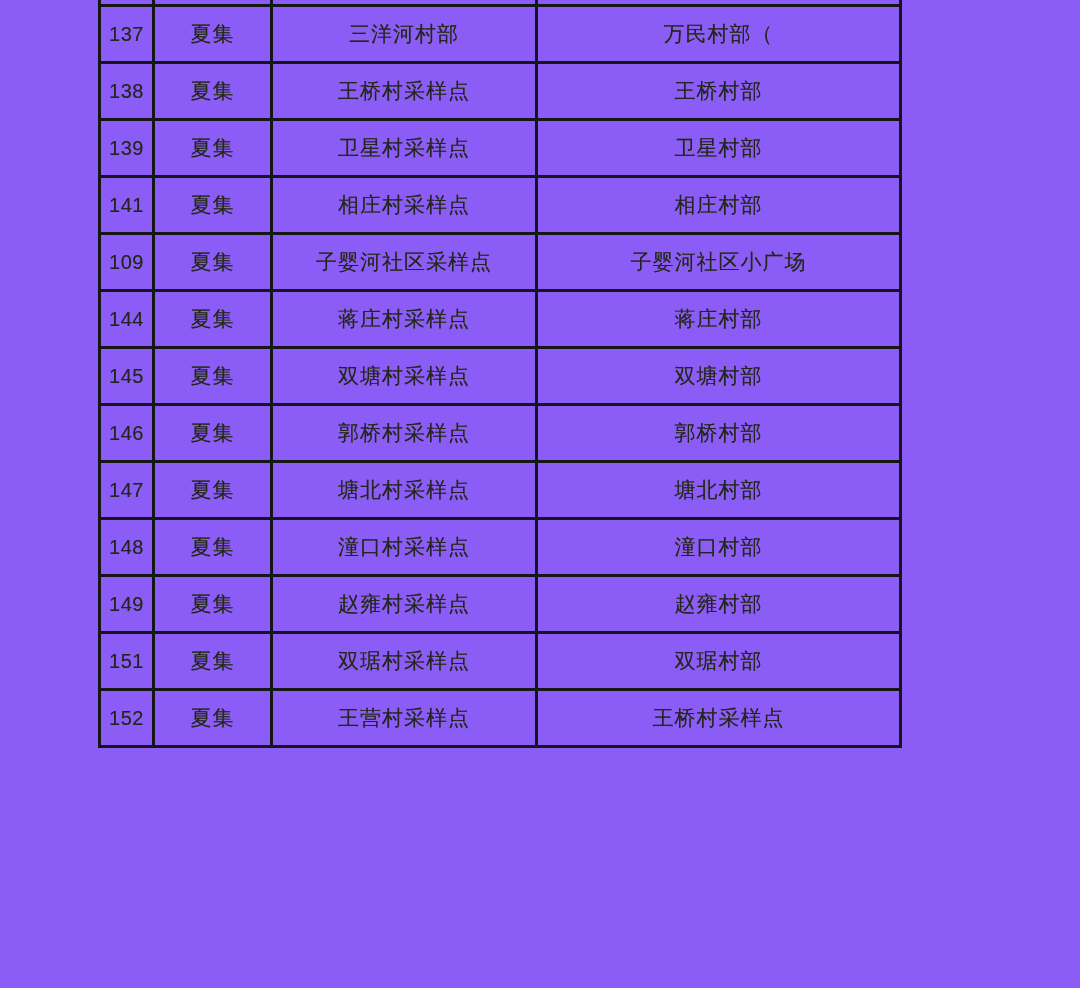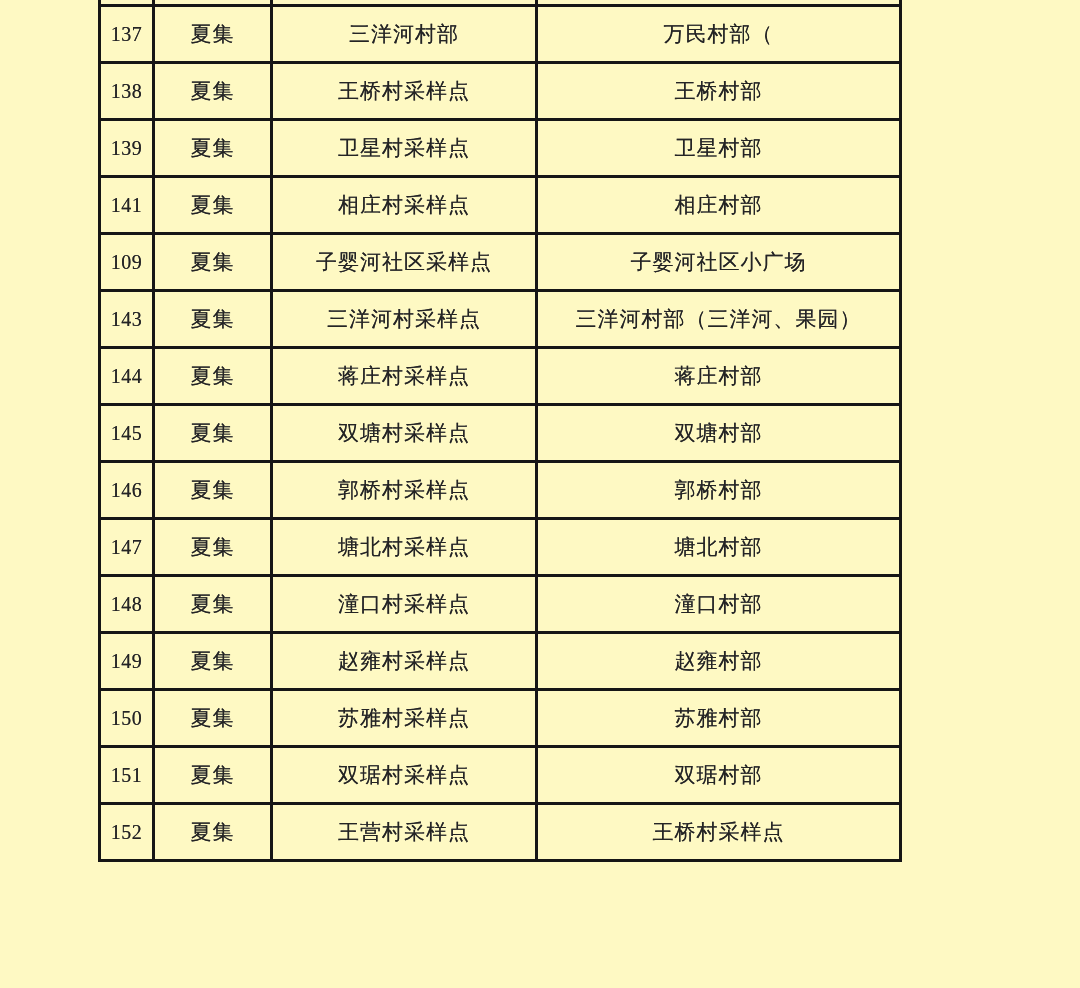--- a/index.html
+++ b/index.html
@@ -1,22 +1,22 @@
 <!DOCTYPE html>
 <html><head>
 <meta charset="utf-8">
 <style>
   html, body { margin: 0; padding: 0; }
   .page {
     position: relative;
     width: 1080px;
     height: 988px;
-    background: #fef9c3;
+    background: #8b5cf6;
     overflow: hidden;
-    font-family: Liberation Serif, serif;
+    font-family: Liberation Sans, sans-serif;
   }
   table.sampling-table {
     position: absolute;
     left: 98px;
     top: 0;
     width: 801px;
     border-collapse: collapse;
     table-layout: fixed;
   }
   table.sampling-table td {
@@ -93,26 +93,20 @@
       <td>相庄村部</td>
     </tr>
 
     <tr>
       <td class="serial">109</td>
       <td>夏集</td>
       <td>子婴河社区采样点</td>
       <td>子婴河社区小广场</td>
     </tr>
 
-    <tr>
-      <td class="serial">143</td>
-      <td>夏集</td>
-      <td>三洋河村采样点</td>
-      <td>三洋河村部（三洋河、果园）</td>
-    </tr>
 
     <tr>
       <td class="serial">144</td>
       <td>夏集</td>
       <td>蒋庄村采样点</td>
       <td>蒋庄村部</td>
     </tr>
 
     <tr>
       <td class="serial">145</td>
@@ -142,26 +136,20 @@
       <td>潼口村部</td>
     </tr>
 
     <tr>
       <td class="serial">149</td>
       <td>夏集</td>
       <td>赵雍村采样点</td>
       <td>赵雍村部</td>
     </tr>
 
-    <tr>
-      <td class="serial">150</td>
-      <td>夏集</td>
-      <td>苏雅村采样点</td>
-      <td>苏雅村部</td>
-    </tr>
 
     <tr>
       <td class="serial">151</td>
       <td>夏集</td>
       <td>双琚村采样点</td>
       <td>双琚村部</td>
     </tr>
 
     <tr>
       <td class="serial">152</td>

